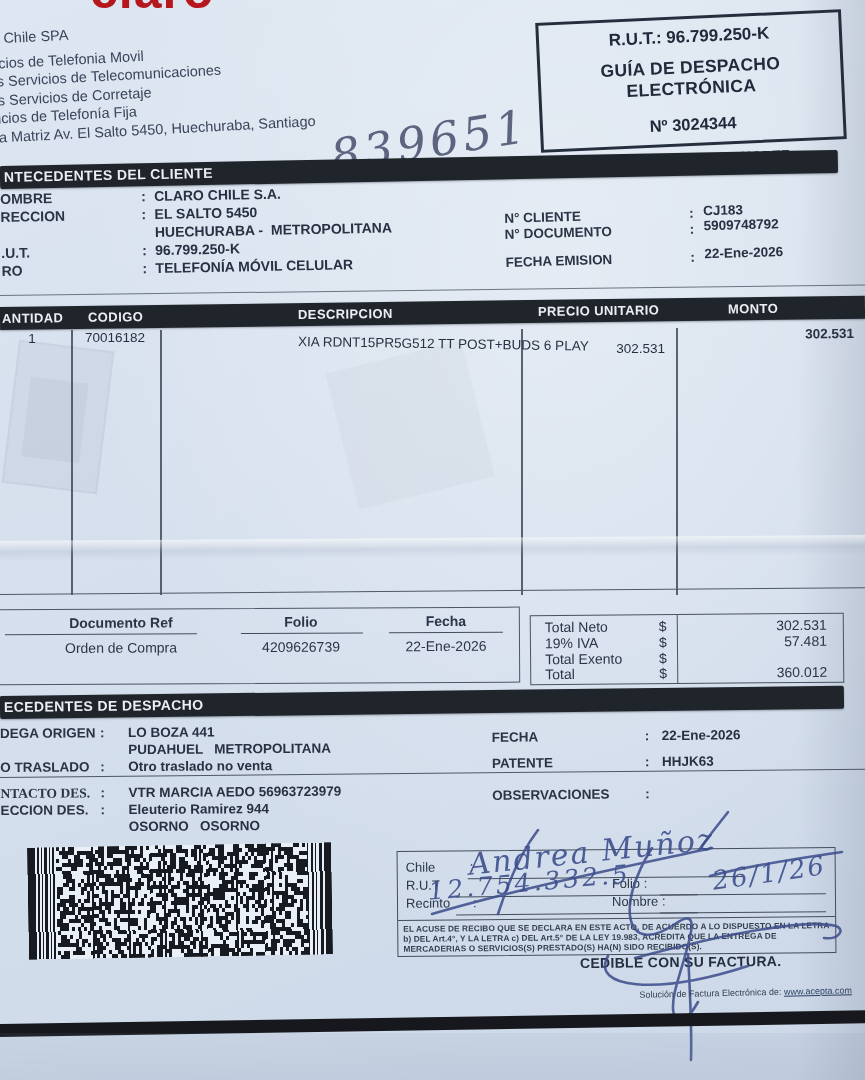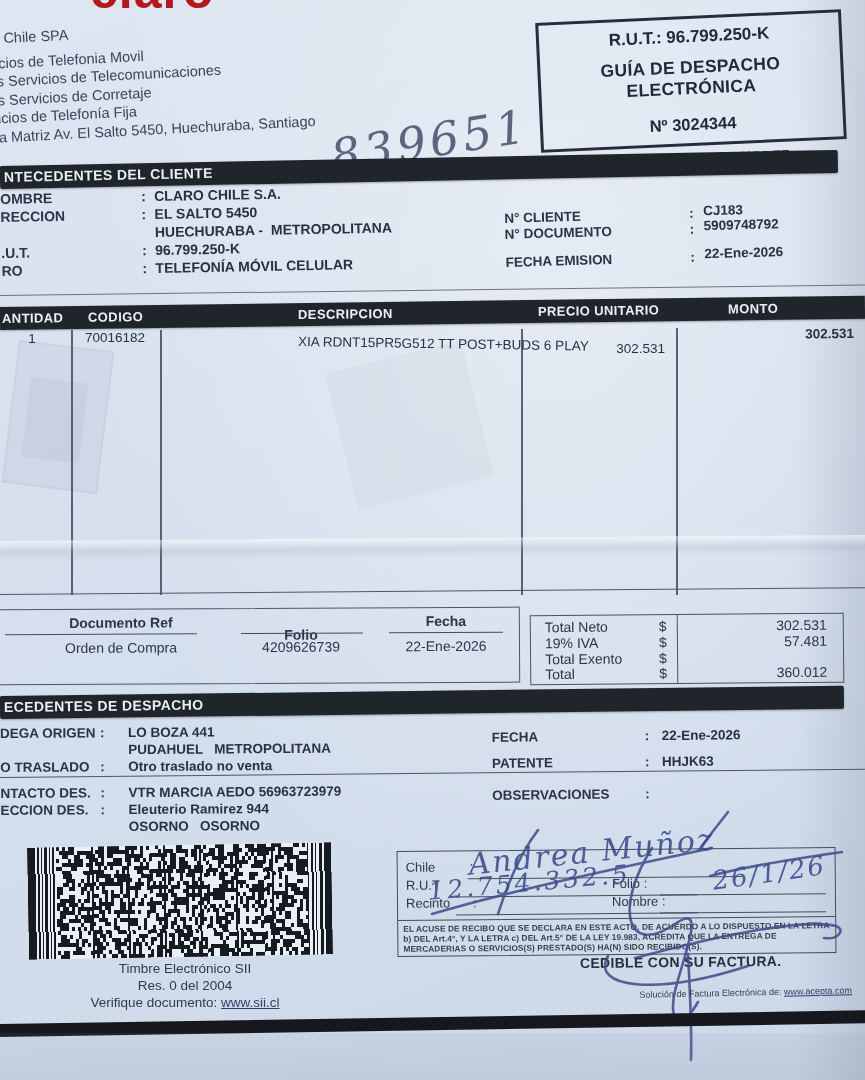--- a/index.html
+++ b/index.html
@@ -114,21 +114,21 @@
   <div class="abs val" style="left:298px;top:334px;font-size:13.5px;font-weight:500;transform:rotate(0.9deg);transform-origin:left center;">XIA RDNT15PR5G512 TT POST+BUDS 6 PLAY</div>
   <div class="abs rt val" style="left:515px;top:341px;width:150px;font-size:13.5px;font-weight:500;">302.531</div>
   <div class="abs rt val" style="left:688px;top:327px;width:166px;font-size:13.5px;font-weight:600;transform:rotate(-0.8deg);">302.531</div>
 
   <div class="abs" style="left:-5px;top:538px;width:875px;height:20px;transform:rotate(-0.4deg);background:linear-gradient(to bottom, rgba(255,255,255,.55) 0%, rgba(150,160,180,.20) 55%, rgba(0,0,0,0) 100%);"></div>
 
   <div class="abs hline" style="left:0;top:594px;width:865px;transform:rotate(-0.45deg);transform-origin:left center;"></div>
 
   <div class="abs" style="left:-8px;top:608px;width:526px;height:74px;border:1.6px solid #4c5665;transform:rotate(-0.3deg);font-size:14px;color:#2b3547;">
     <span class="abs ctr b" style="left:38px;top:5px;width:180px;">Documento Ref</span>
-    <span class="abs ctr b" style="left:248px;top:18px;width:120px;">Folio</span>
+    <span class="abs ctr b" style="left:248px;top:5px;width:120px;">Folio</span>
     <span class="abs ctr b" style="left:398px;top:5px;width:110px;">Fecha</span>
     <div class="fill-line" style="left:12px;top:24px;width:192px;"></div>
     <div class="fill-line" style="left:248px;top:24px;width:122px;"></div>
     <div class="fill-line" style="left:396px;top:24px;width:114px;"></div>
     <span class="abs ctr" style="left:38px;top:30px;width:180px;">Orden de Compra</span>
     <span class="abs ctr" style="left:248px;top:30px;width:120px;">4209626739</span>
     <span class="abs ctr" style="left:398px;top:30px;width:110px;">22-Ene-2026</span>
   </div>
 
   <div class="abs" style="left:530px;top:614px;width:312px;height:68px;border:1.6px solid #49525f;transform:rotate(-0.5deg);font-size:14px;color:#2b3547;">
@@ -152,21 +152,21 @@
   </div>
 
   <div class="abs" style="left:0;top:726px;width:480px;height:112px;transform:rotate(-0.4deg);transform-origin:left top;font-size:13.5px;">
     <span class="abs b ink" style="left:0;top:0;">DEGA ORIGEN</span>
     <span class="abs b ink" style="left:100px;top:0;">:</span>
     <span class="abs b val pre" style="left:128px;top:0;">LO BOZA 441</span>
     <span class="abs b val pre" style="left:128px;top:17px;">PUDAHUEL   METROPOLITANA</span>
     <span class="abs b ink" style="left:0;top:34px;">O TRASLADO</span>
     <span class="abs b ink" style="left:100px;top:34px;">:</span>
     <span class="abs b val pre" style="left:128px;top:34px;">Otro traslado no venta</span>
-    <span class="abs b ink" style="left:0;top:60px;">NTACTO DES.</span>
+    <span class="abs b ink" style="left:0;top:60px;font-family:Liberation Serif, serif;">NTACTO DES.</span>
     <span class="abs b ink" style="left:100px;top:60px;">:</span>
     <span class="abs b val pre" style="left:128px;top:60px;">VTR MARCIA AEDO 56963723979</span>
     <span class="abs b ink" style="left:0;top:77px;">ECCION DES.</span>
     <span class="abs b ink" style="left:100px;top:77px;">:</span>
     <span class="abs b val pre" style="left:128px;top:77px;">Eleuterio Ramirez 944</span>
     <span class="abs b val pre" style="left:128px;top:94px;">OSORNO   OSORNO</span>
   </div>
 
   <div class="abs hline" style="left:0;top:777px;width:865px;transform:rotate(-0.55deg);transform-origin:left center;"></div>
 
@@ -1414,27 +1414,20 @@
         <rect x="275" y="108" width="3" height="4" fill="#171a21"></rect>
         <rect x="278" y="108" width="3" height="4" fill="#171a21"></rect>
         <rect x="64" y="0" width="2" height="112" fill="#171a21"></rect>
         <rect x="100" y="0" width="2" height="112" fill="#171a21"></rect>
         <rect x="136" y="0" width="2" height="112" fill="#171a21"></rect>
         <rect x="172" y="0" width="2" height="112" fill="#171a21"></rect>
         <rect x="208" y="0" width="2" height="112" fill="#171a21"></rect>
         <rect x="244" y="0" width="2" height="112" fill="#171a21"></rect>
       </svg></div>
 
-  <div class="abs ctr" style="left:50px;top:960px;width:270px;font-size:13.5px;line-height:17px;color:#2e3949;">
-    <div>Timbre Electrónico SII</div>
-    <div>Res. 0 del 2004</div>
-    <div>
-      <span>Verifique documento: </span><span class="link">www.sii.cl</span>
-    </div>
-  </div>
 
   <div class="abs" style="left:397px;top:849px;width:437px;height:104px;border:1.6px solid #434d5c;transform:rotate(-0.5deg);font-size:13px;color:#2c3748;">
     <span class="abs" style="left:8px;top:8px;">Chile</span>
     <span class="abs" style="left:72px;top:8px;">:</span>
     <div class="fill-line" style="left:70px;top:27px;width:275px;"></div>
     <span class="abs" style="left:8px;top:26px;">R.U.T</span>
     <div class="fill-line" style="left:58px;top:45px;width:242px;"></div>
     <span class="abs" style="left:214px;top:26px;">Folio :</span>
     <div class="fill-line" style="left:262px;top:45px;width:166px;"></div>
     <span class="abs" style="left:8px;top:44px;">Recinto</span>

